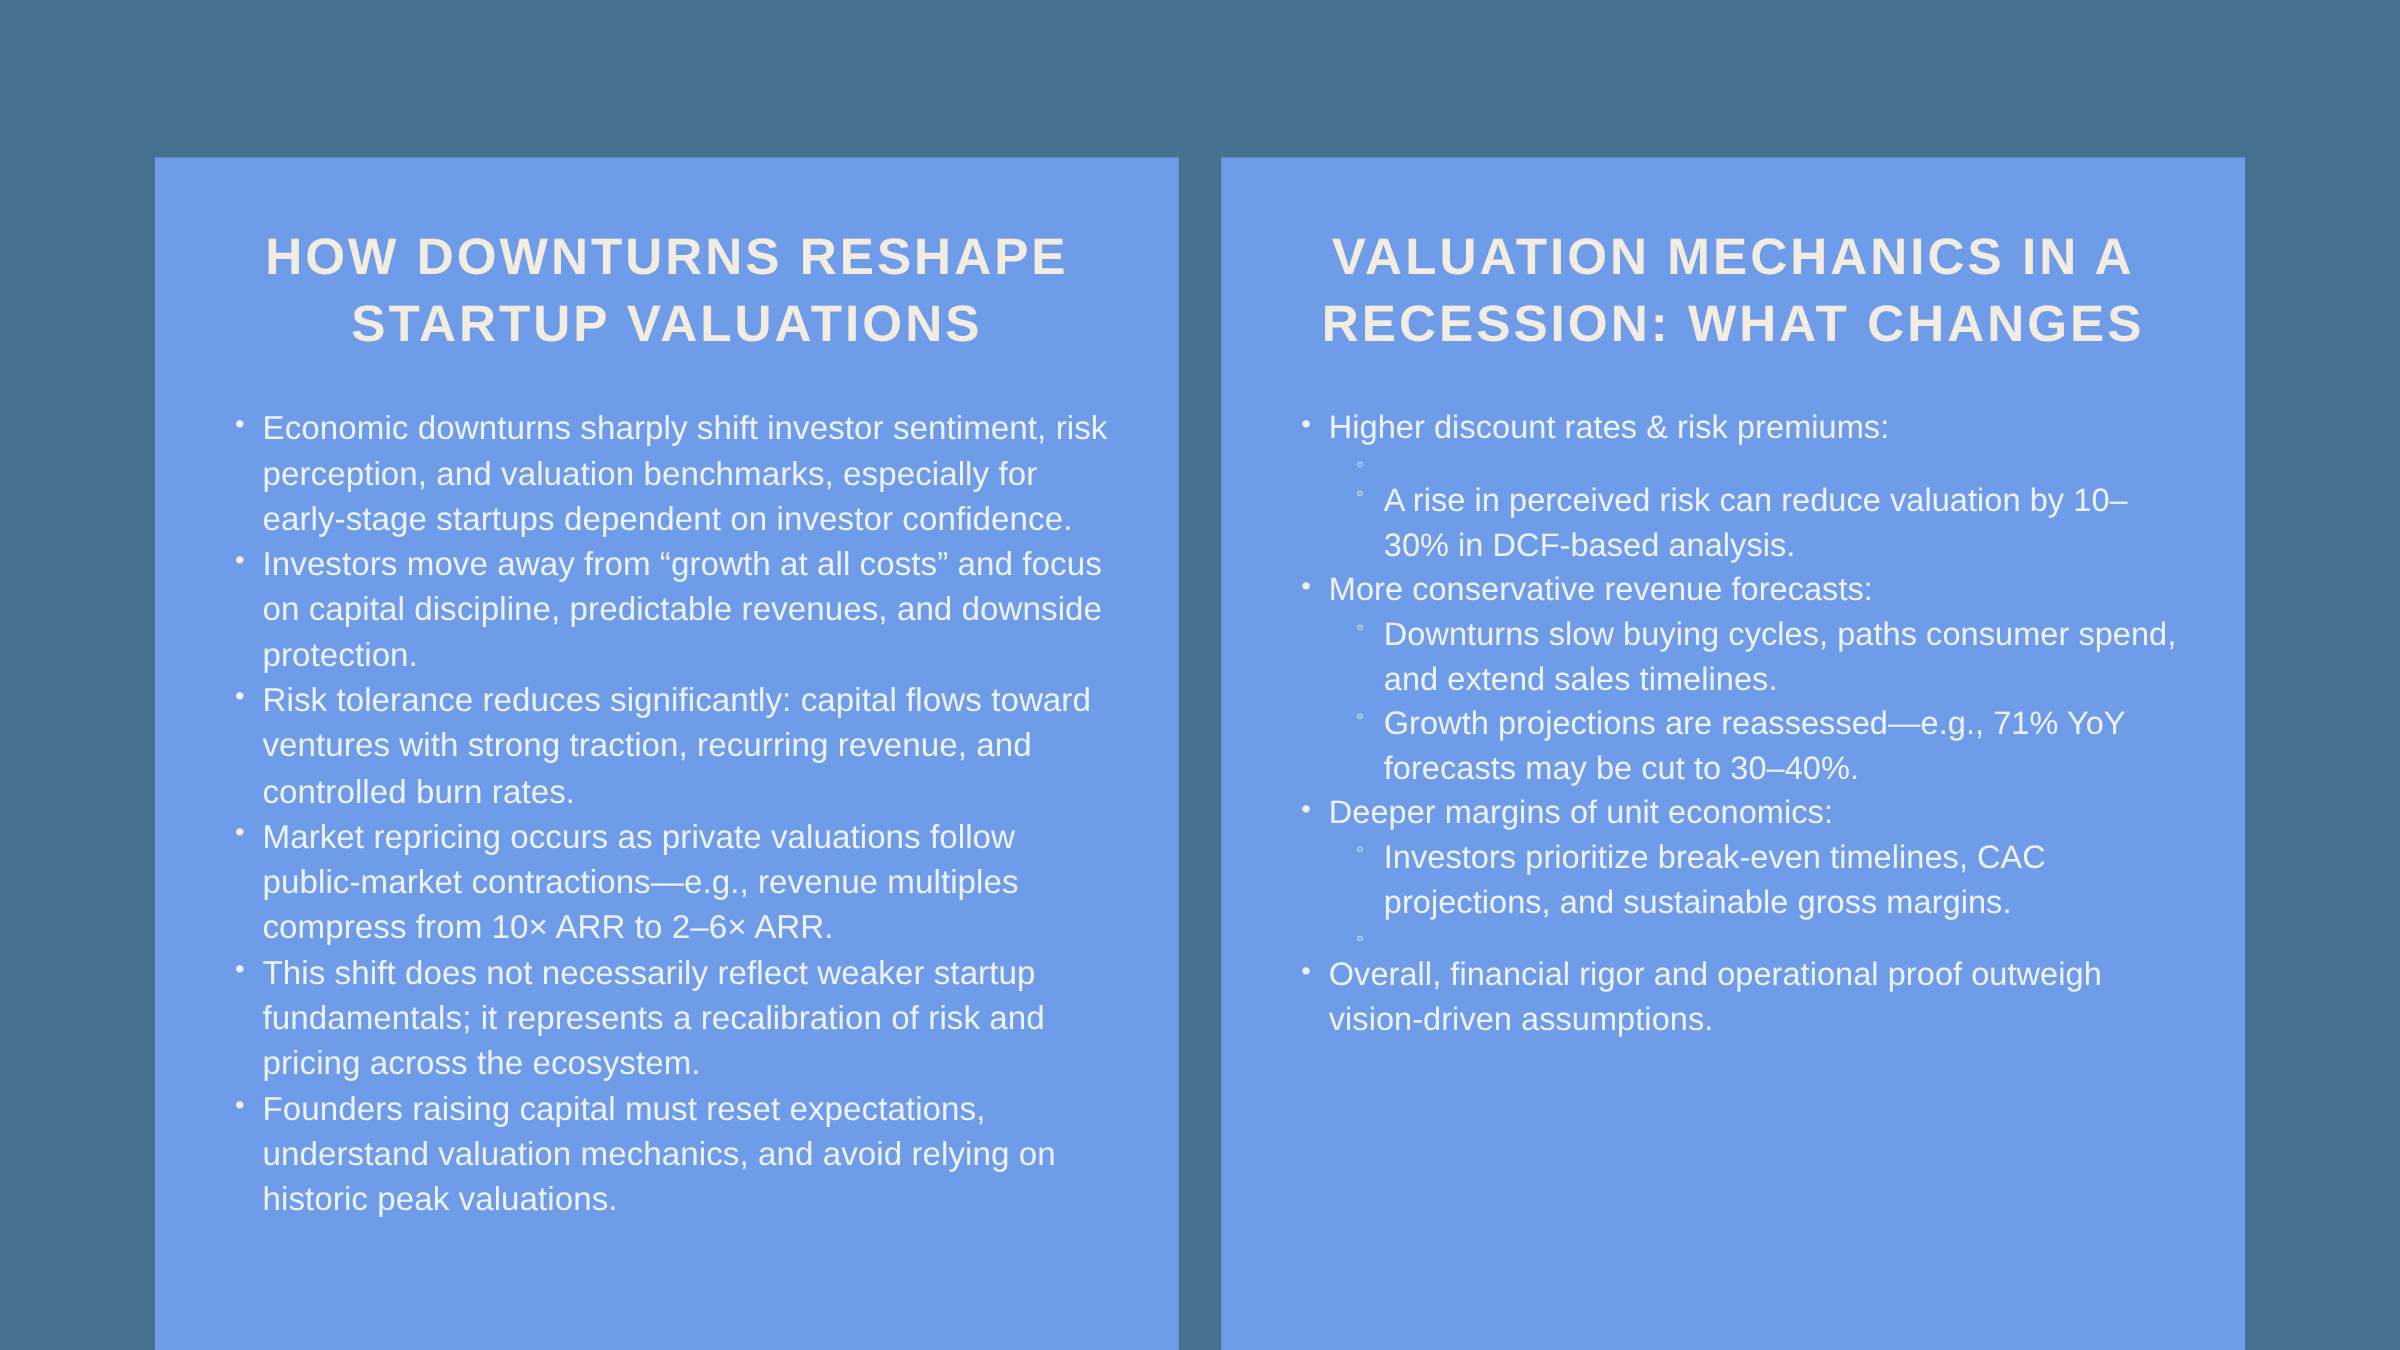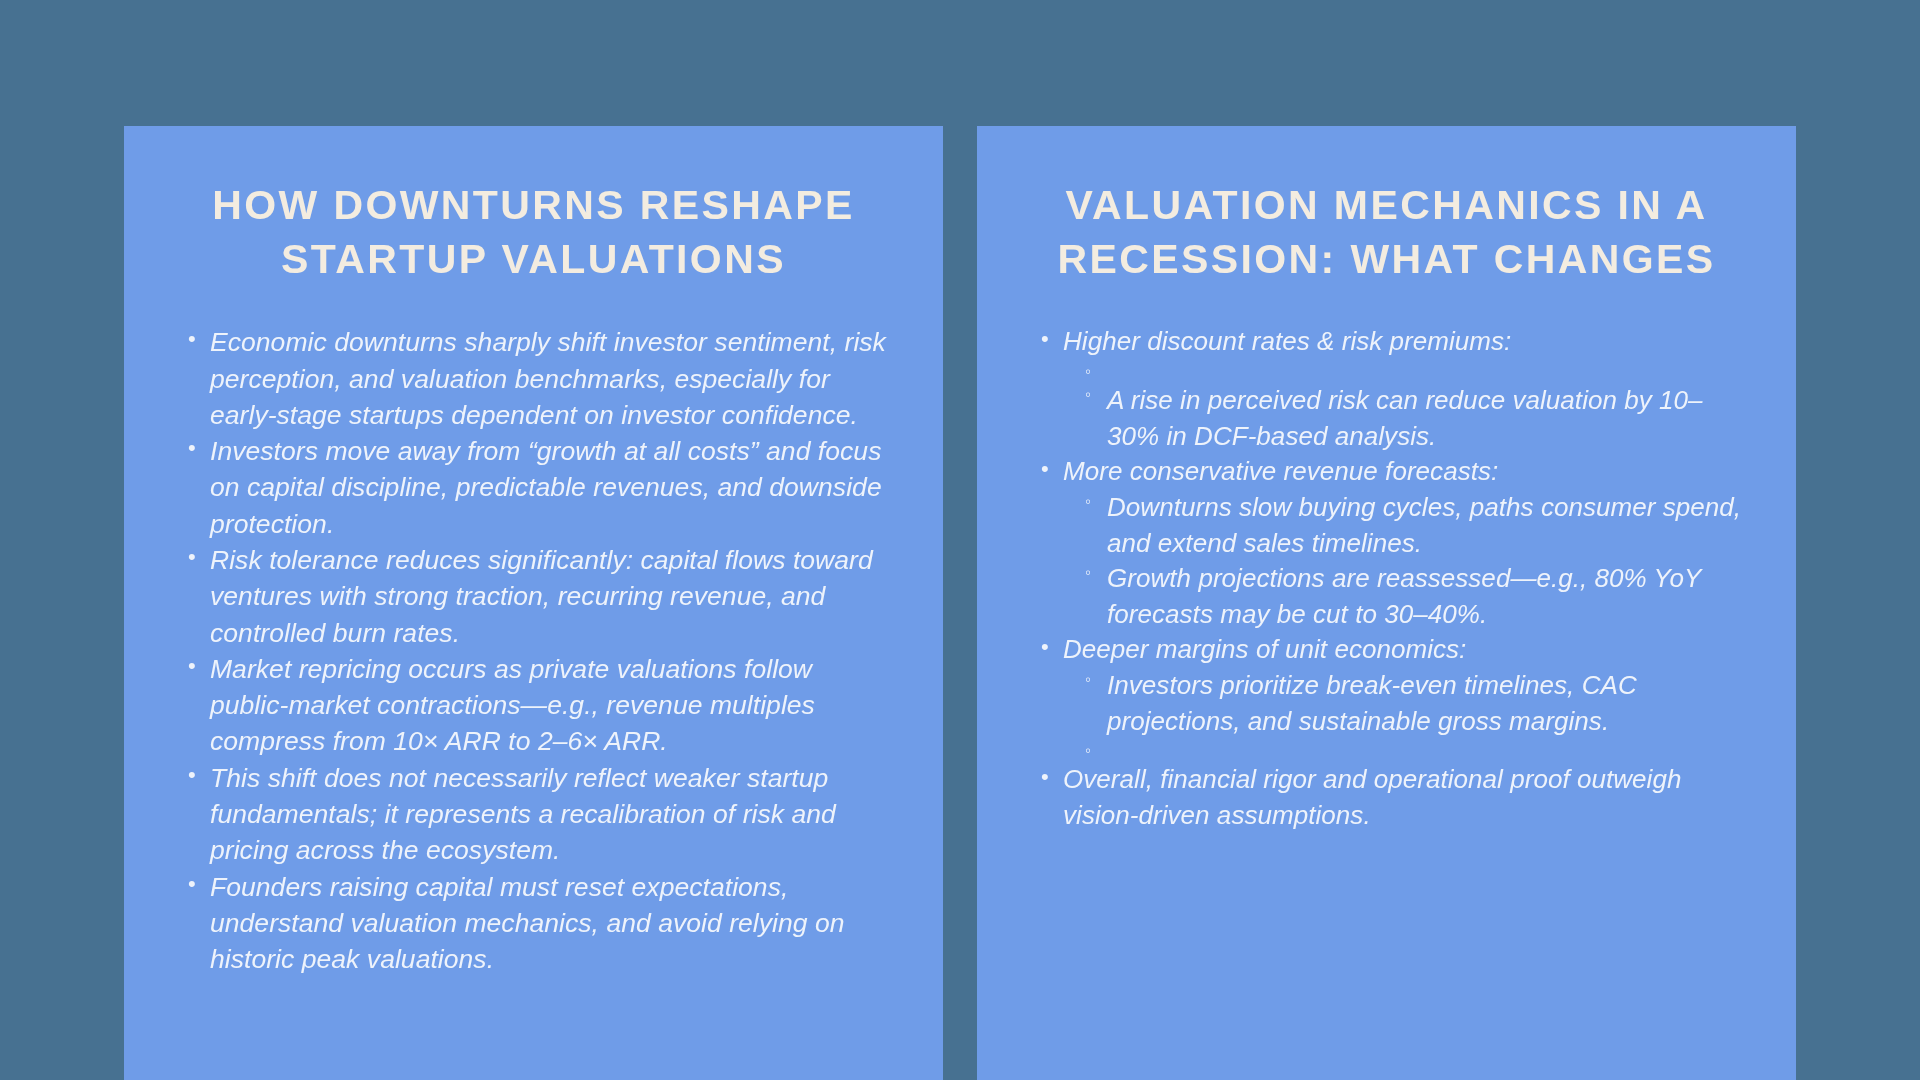--- a/index.html
+++ b/index.html
@@ -73,21 +73,20 @@
     width: 22px;
     text-align: left;
     line-height: 1.37;
   }
 
   .bullet-row.level-1 .bullet-mark { font-size: 22px; }
   .bullet-row.level-2 .bullet-mark { font-size: 17px; }
 
   .bullet-text {
     flex: 1 1 auto;
-    font-style: italic;
   }
 
   .card-right .bullet-row { font-size: 26px; }
 </style>
 </head>
 <body>
 
 <div class="slide">
 
   <section class="card card-left">
@@ -137,21 +136,21 @@
         <li class="bullet-row level-1">
           <span class="bullet-mark">•</span>
           <span class="bullet-text">More conservative revenue forecasts:</span>
         </li>
         <li class="bullet-row level-2">
           <span class="bullet-mark">◦</span>
           <span class="bullet-text">Downturns slow buying cycles, paths consumer spend, and extend sales timelines.</span>
         </li>
         <li class="bullet-row level-2">
           <span class="bullet-mark">◦</span>
-          <span class="bullet-text">Growth projections are reassessed—e.g., 80% YoY forecasts may be cut to 30–40%.</span>
+          <span class="bullet-text">Growth projections are reassessed—e.g., 71% YoY forecasts may be cut to 30–40%.</span>
         </li>
         <li class="bullet-row level-1">
           <span class="bullet-mark">•</span>
           <span class="bullet-text">Deeper margins of unit economics:</span>
         </li>
         <li class="bullet-row level-2">
           <span class="bullet-mark">◦</span>
           <span class="bullet-text">Investors prioritize break-even timelines, CAC projections, and sustainable gross margins.</span>
         </li>
         <li class="bullet-row level-2">

